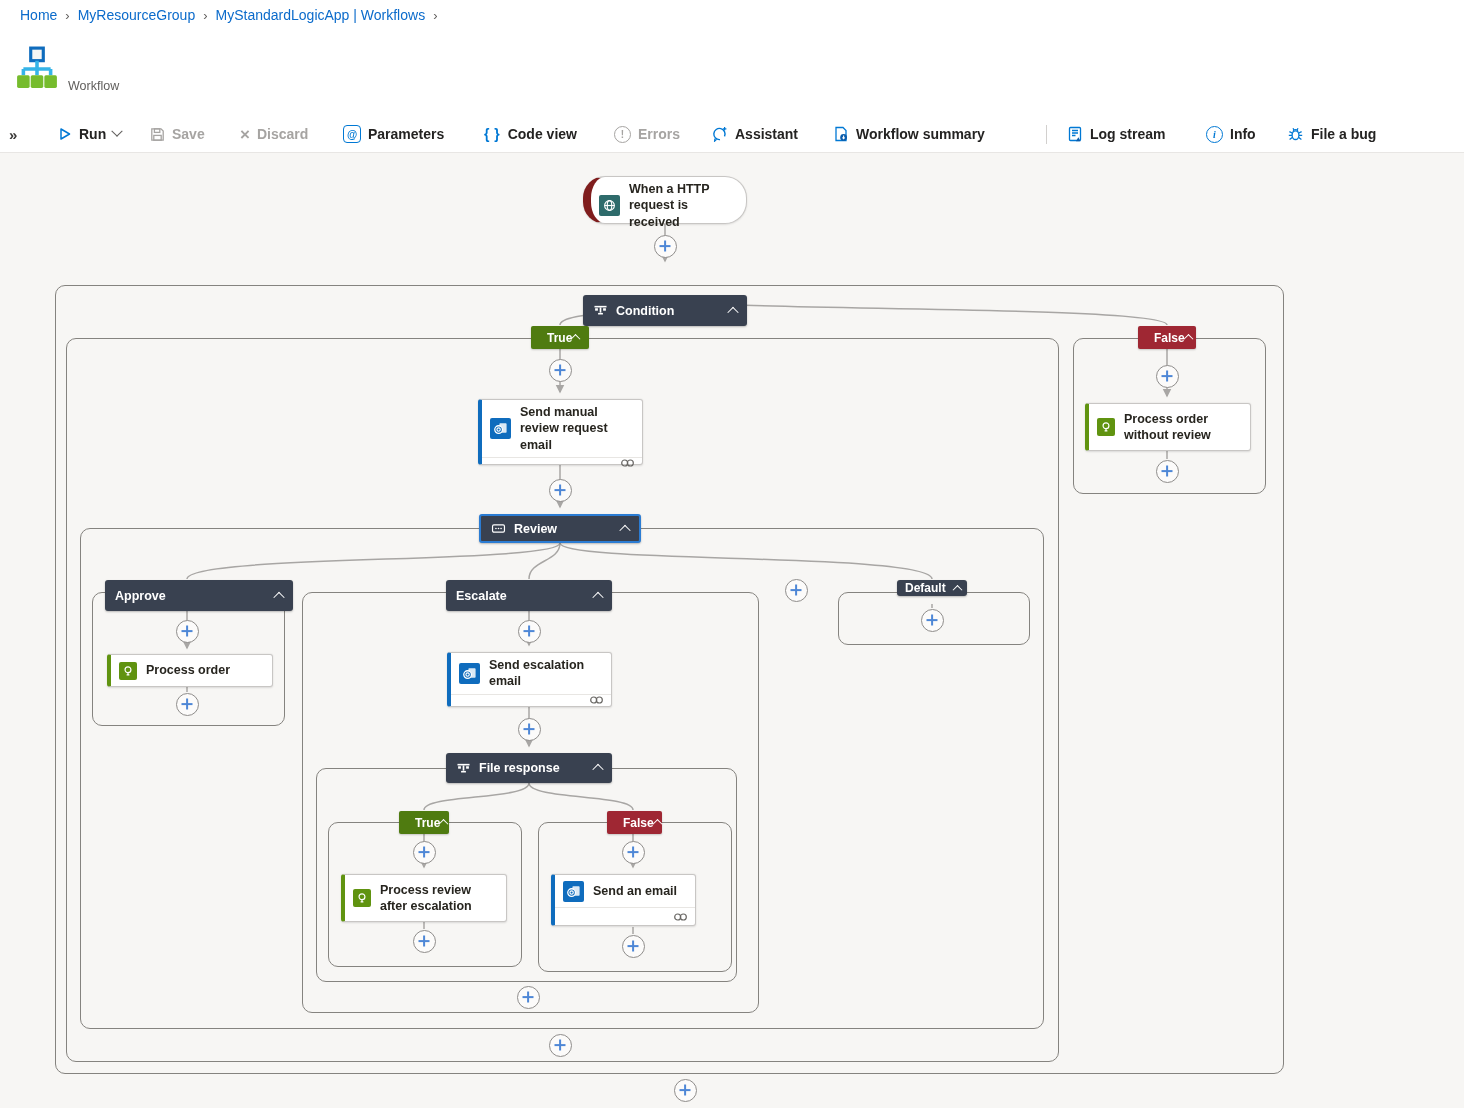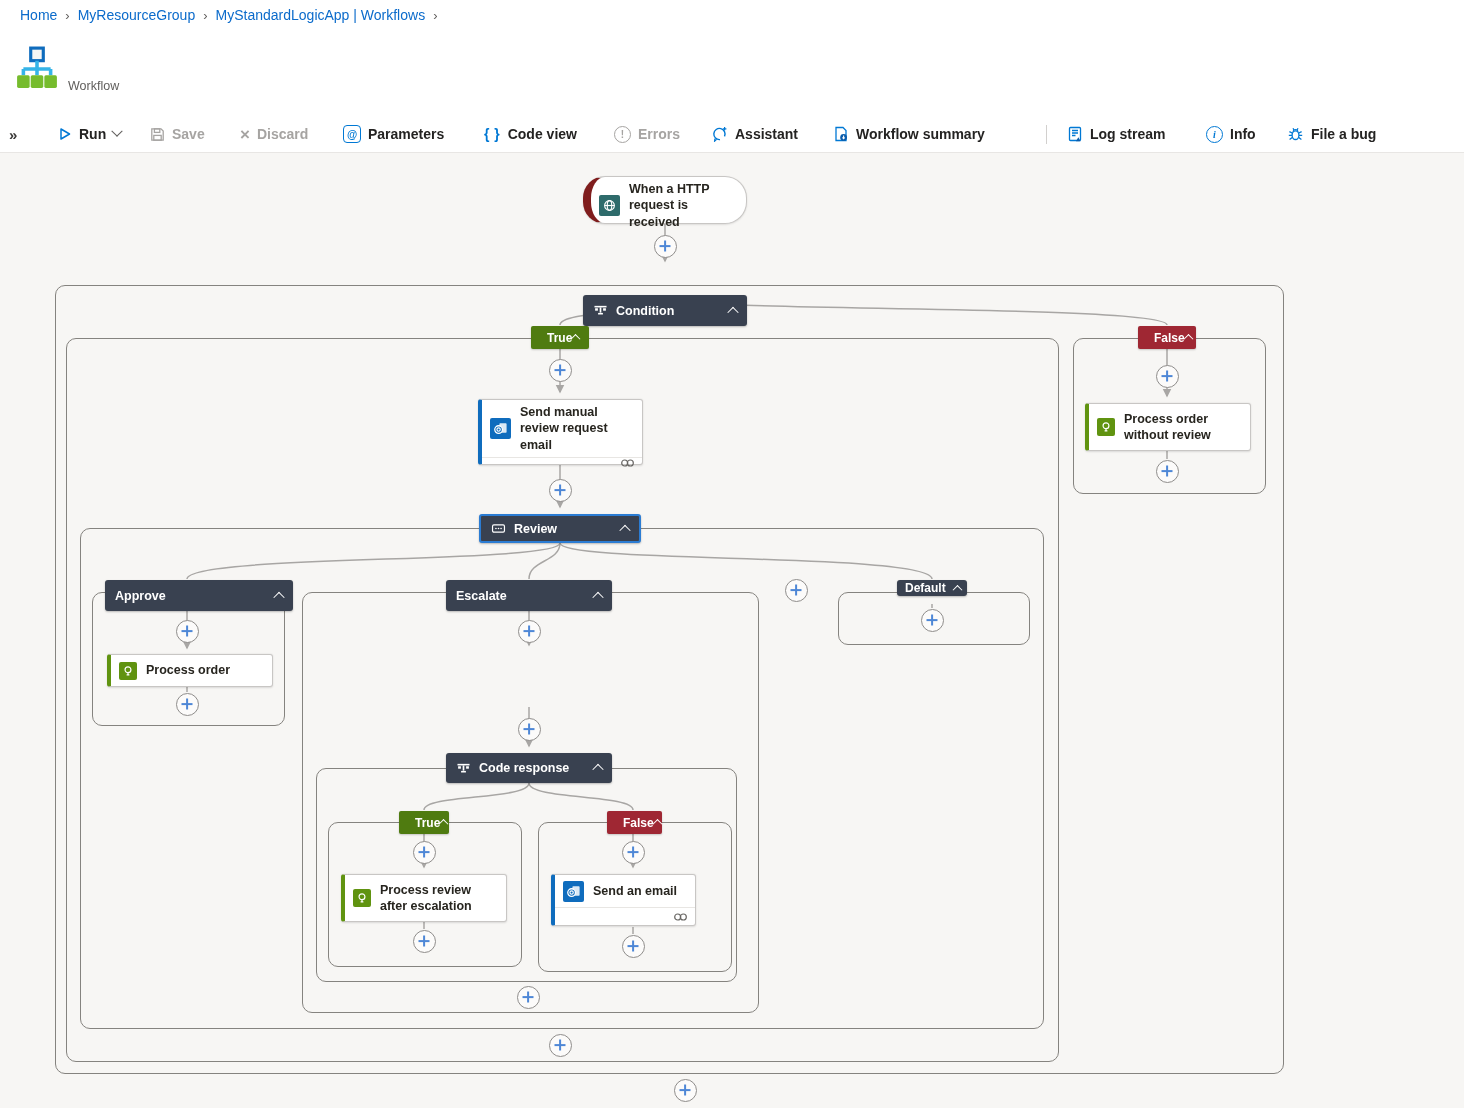--- a/index.html
+++ b/index.html
@@ -314,32 +314,52 @@
           </svg>
       </span>
       <span class="clabel">Process order</span>
     </div>
   </div>
 
   <div class="bar" style="left:446px;top:580px;width:166px;height:31px;">
     <span>Escalate</span>
     <span class="chv-up"></span>
   </div>
+  <div class="card blue" style="left:447px;top:652px;width:165px;height:55px;">
+    <div class="cbody">
+      <span class="cicon blue">
+        <svg width="16" height="16" viewBox="0 0 20 20">
+            <rect x="8" y="4" width="9" height="12" rx="1" fill="rgba(255,255,255,.85)"></rect>
+            <circle cx="7" cy="12" r="4.8" fill="#0f6cbd" stroke="#fff" stroke-width="1.6"></circle>
+            <circle cx="7" cy="12" r="2.1" fill="none" stroke="#fff" stroke-width="1.4"></circle>
+          </svg>
+      </span>
+      <span class="clabel">Send escalation email</span>
+    </div>
+    <div class="cfoot">
+      <span style="display:flex;">
+        <svg width="15" height="10" viewBox="0 0 16 10" fill="none" stroke="#696764" stroke-width="1.3">
+            <circle cx="5" cy="5" r="3.2"></circle>
+            <circle cx="11" cy="5" r="3.2"></circle>
+          </svg>
+      </span>
+    </div>
+  </div>
 
   <div class="bar" style="left:446px;top:753px;width:166px;height:30px;">
     <span style="display:flex;">
       <svg width="15" height="13" viewBox="0 0 16 14" fill="#fff">
           <rect x="1.5" y="2" width="13" height="1.7"></rect>
           <rect x="2.2" y="4.6" width="3" height="2.6"></rect>
           <rect x="10.8" y="4.6" width="3" height="2.6"></rect>
           <rect x="7.1" y="3.7" width="1.8" height="5.6"></rect>
           <rect x="5.4" y="9.6" width="5.2" height="1.7"></rect>
         </svg>
     </span>
-    <span>Code response</span>
+    <span>File response</span>
     <span class="chv-up"></span>
   </div>
 
   <div class="badge green" style="left:399px;top:811px;width:50px;height:23px;">
     <span>True</span>
     <span class="chv-up" style="width:6px;height:6px;"></span>
   </div>
   <div class="badge red" style="left:607px;top:811px;width:55px;height:23px;">
     <span>False</span>
     <span class="chv-up" style="width:6px;height:6px;"></span>

